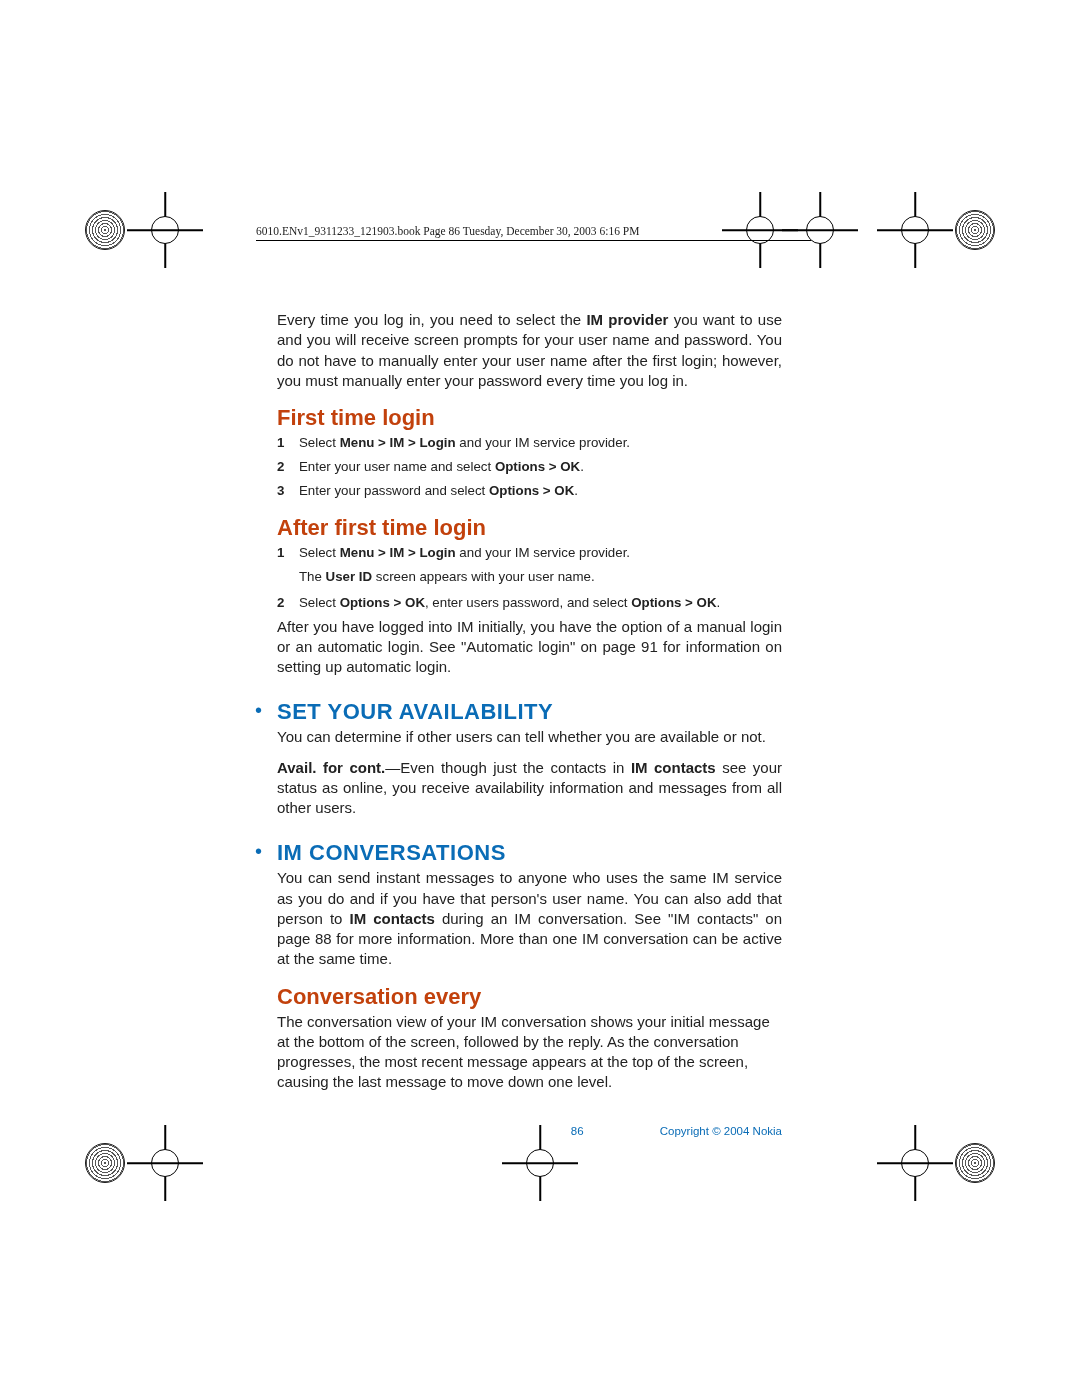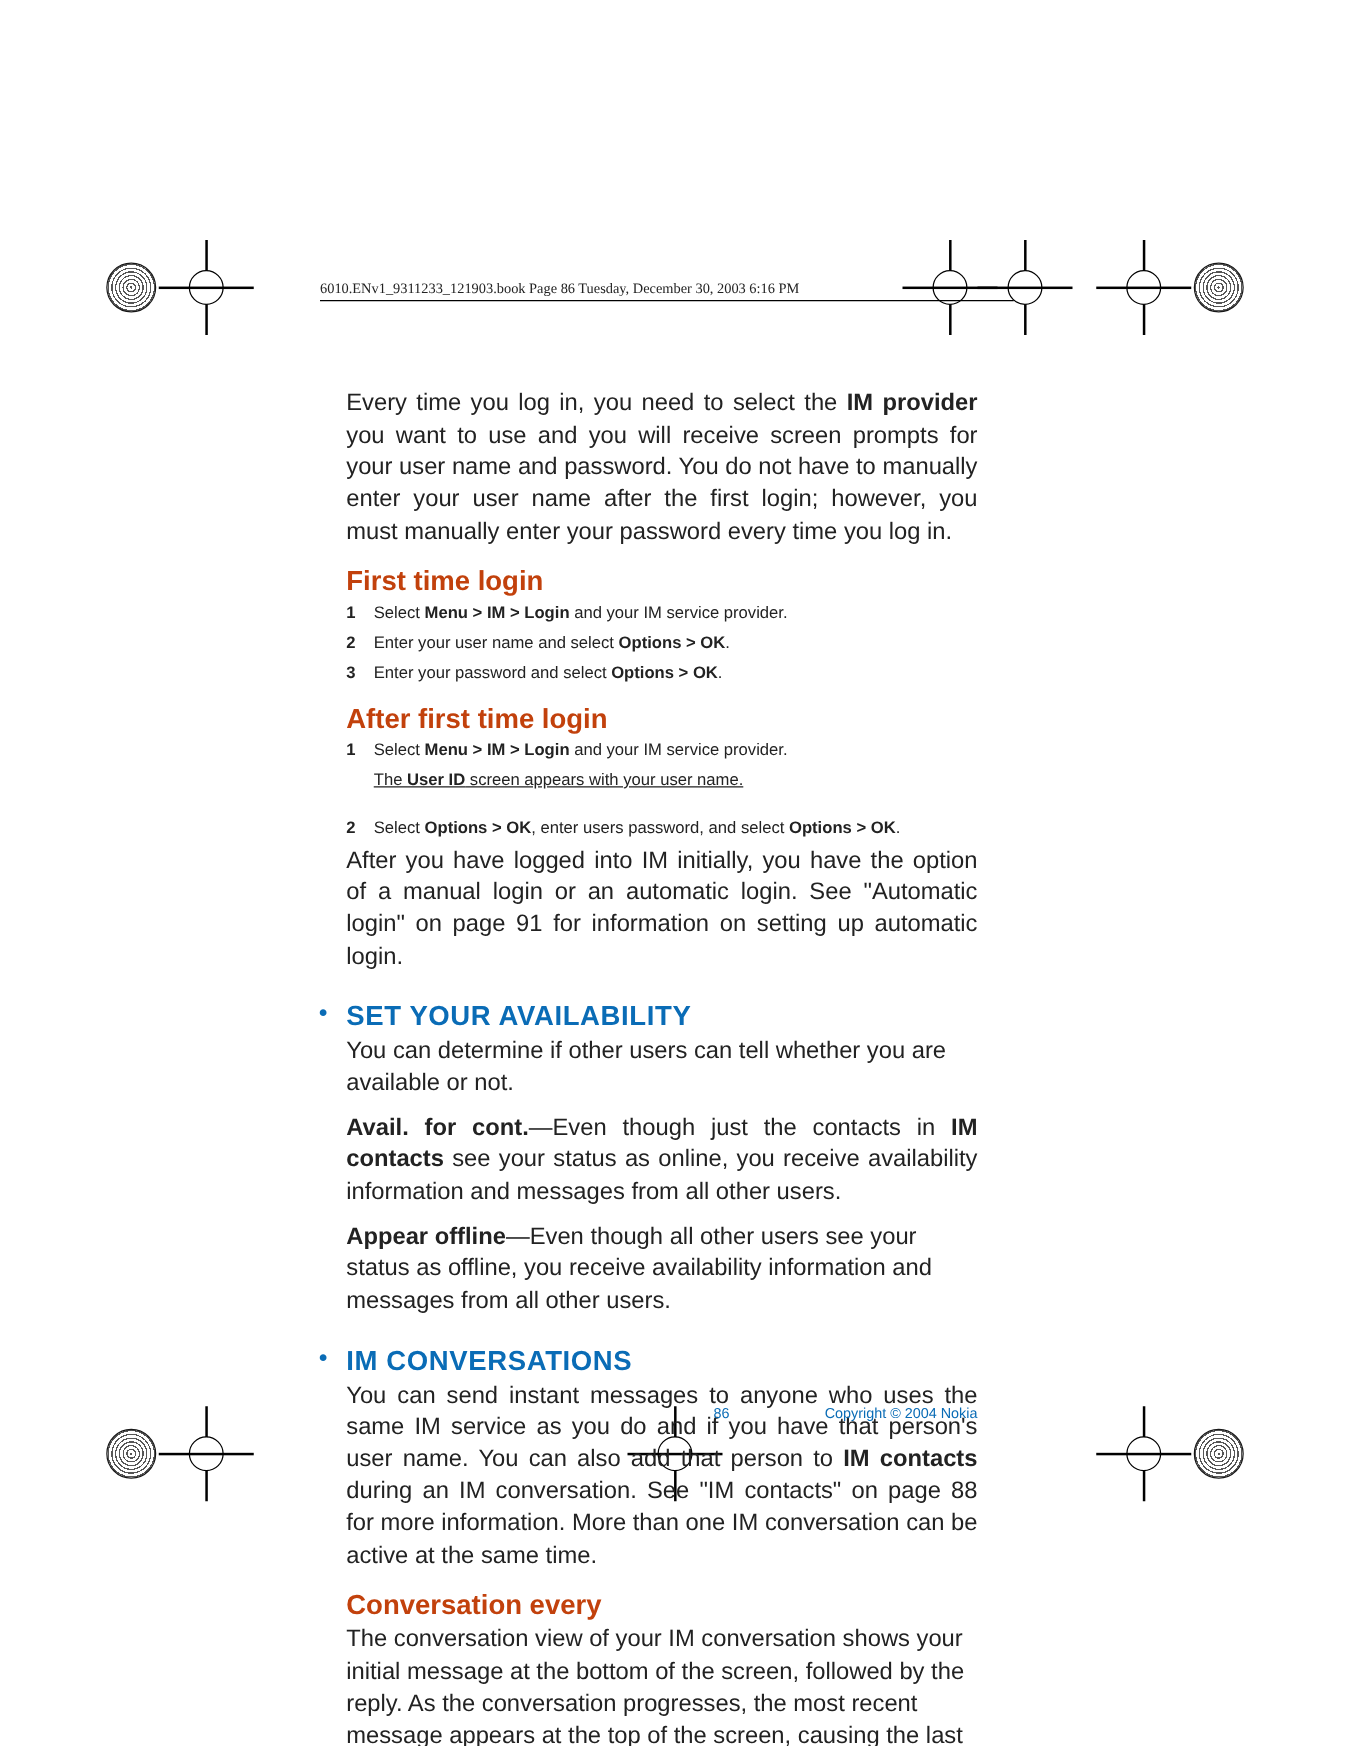--- a/index.html
+++ b/index.html
@@ -22,21 +22,21 @@
     font-size: 11.5px;
     font-family: Georgia, 'Times New Roman', serif;
     color: #222;
     margin-bottom: 70px;
     border-bottom: 1px solid #000;
     padding-bottom: 3px;
     margin-left: -21px;
     width: 555px;
   }
   .body-text {
-    font-size: 19px;
+    font-size: 15px;
     line-height: 1.35;
     text-align: justify;
     margin: 0 0 10px 0;
   }
   .sub-h {
     color: #c2410c;
     font-size: 22px;
     font-weight: bold;
     margin: 14px 0 2px 0;
   }
@@ -69,22 +69,21 @@
     width: 22px;
     flex-shrink: 0;
   }
   .ol-body {
     flex: 1;
   }
   .ol-sub {
     margin-left: 22px;
     font-size: 13.3px;
     line-height: 1.5;
-    margin-bottom: 18px;
-    text-decoration: underline;
+    margin-bottom: 6px;
   }
   .footer {
     position: absolute;
     bottom: -10px;
     width: 100%;
     font-size: 11.5px;
     color: #0a6cb6;
   }
   .footer .pn { position:absolute; left: 55%; padding-left: 16px;}
   .footer .cp { position:absolute; right: 0;}
@@ -193,21 +192,20 @@
     <div class="ol-body"><span>Select </span><b>Options &gt; OK</b><span>, enter users password, and select </span><b>Options &gt; OK</b><span>.</span></div>
   </div>
   <p class="body-text">After you have logged into IM initially, you have the option of a manual login or an automatic login. See "Automatic login" on page 91 for information on setting up automatic login.</p>
 
   <div class="section-wrap">
     <span class="bullet-dot">•</span>
     <div class="section-h">SET YOUR AVAILABILITY</div>
   </div>
   <p class="body-text" style="text-align:left">You can determine if other users can tell whether you are available or not.</p>
   <p class="body-text"><b>Avail. for cont.</b><span>—Even though just the contacts in </span><b>IM contacts</b><span> see your status as online, you receive availability information and messages from all other users.</span></p>
-  <p class="body-text" style="text-align:left"><b>Appear offline</b><span>—Even though all other users see your status as offline, you receive availability information and messages from all other users.</span></p>
 
   <div class="section-wrap">
     <span class="bullet-dot">•</span>
     <div class="section-h">IM CONVERSATIONS</div>
   </div>
   <p class="body-text"><span>You can send instant messages to anyone who uses the same IM service as you do and if you have that person's user name. You can also add that person to </span><b>IM contacts</b><span> during an IM conversation. See "IM contacts" on page 88 for more information. More than one IM conversation can be active at the same time.</span></p>
 
   <div class="sub-h">Conversation every</div>
   <p class="body-text" style="text-align:left">The conversation view of your IM conversation shows your initial message at the bottom of the screen, followed by the reply. As the conversation progresses, the most recent message appears at the top of the screen, causing the last message to move down one level.</p>
 

